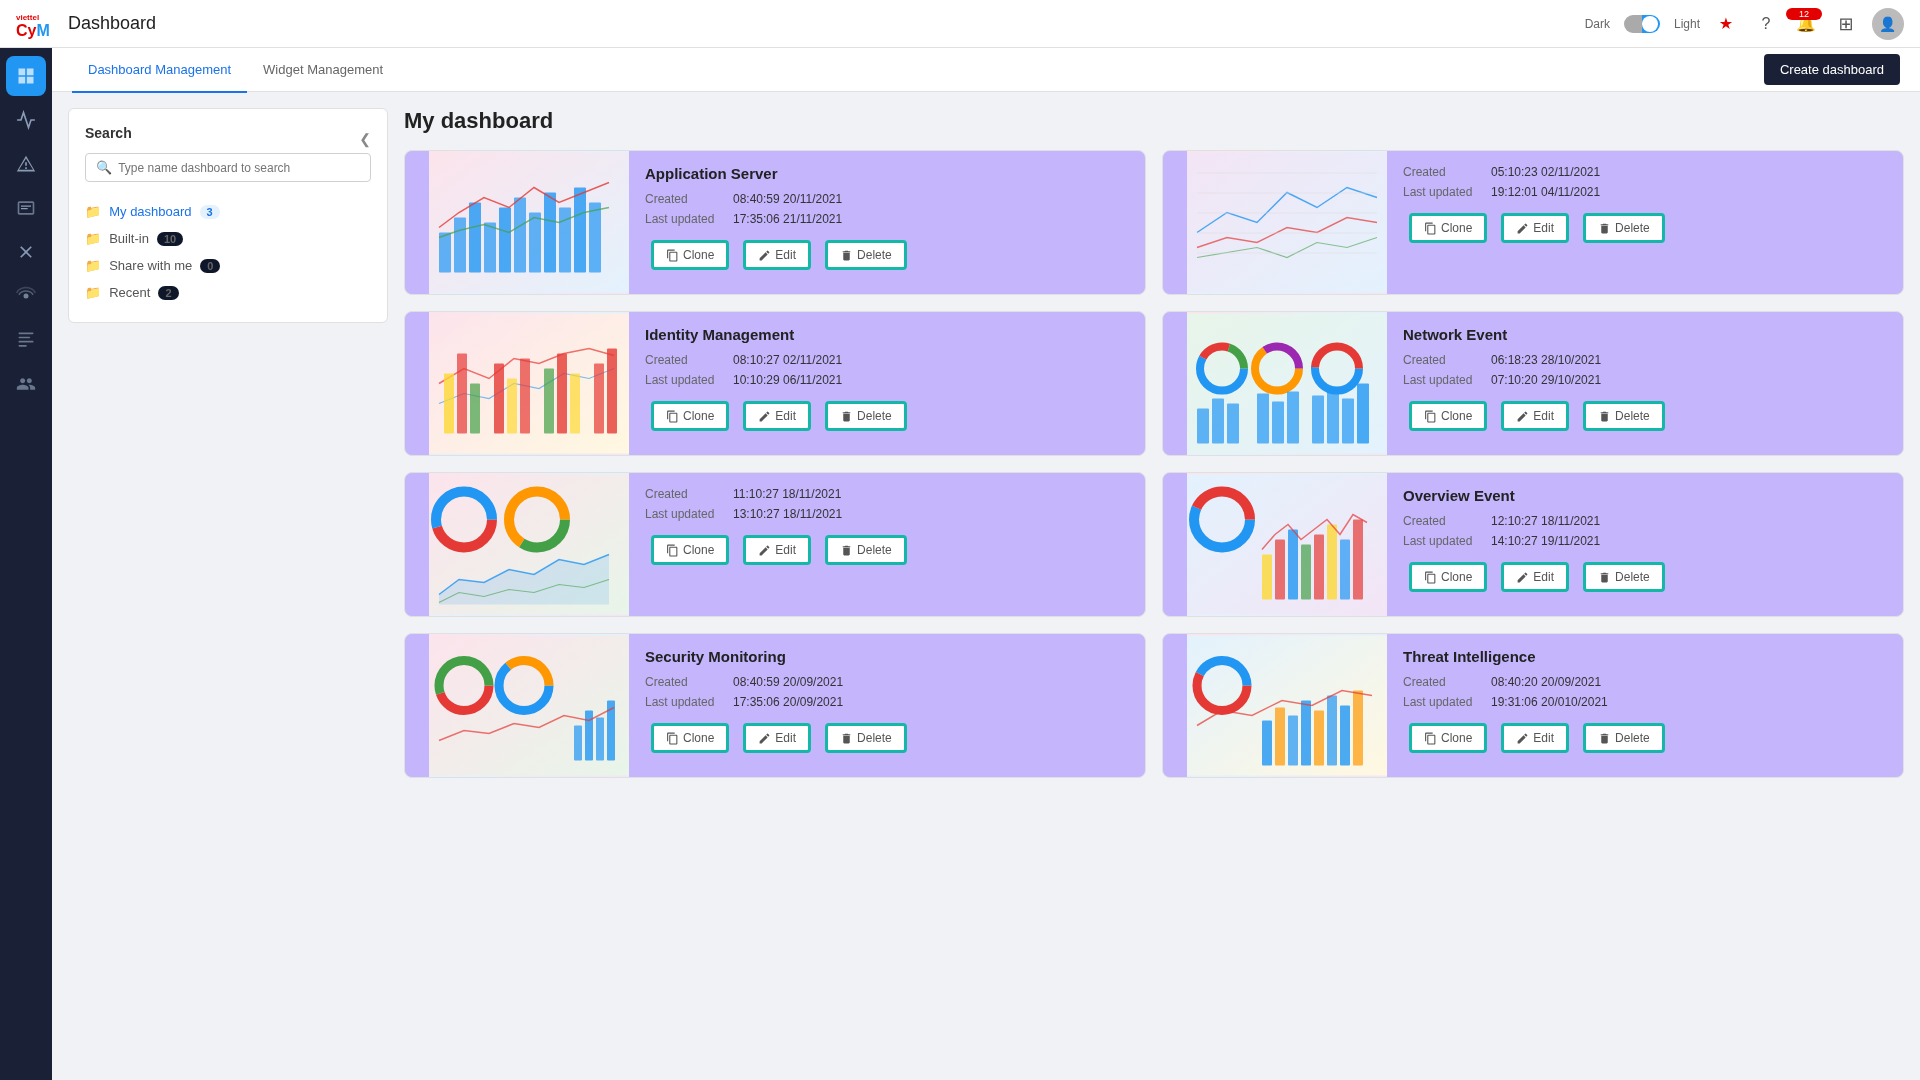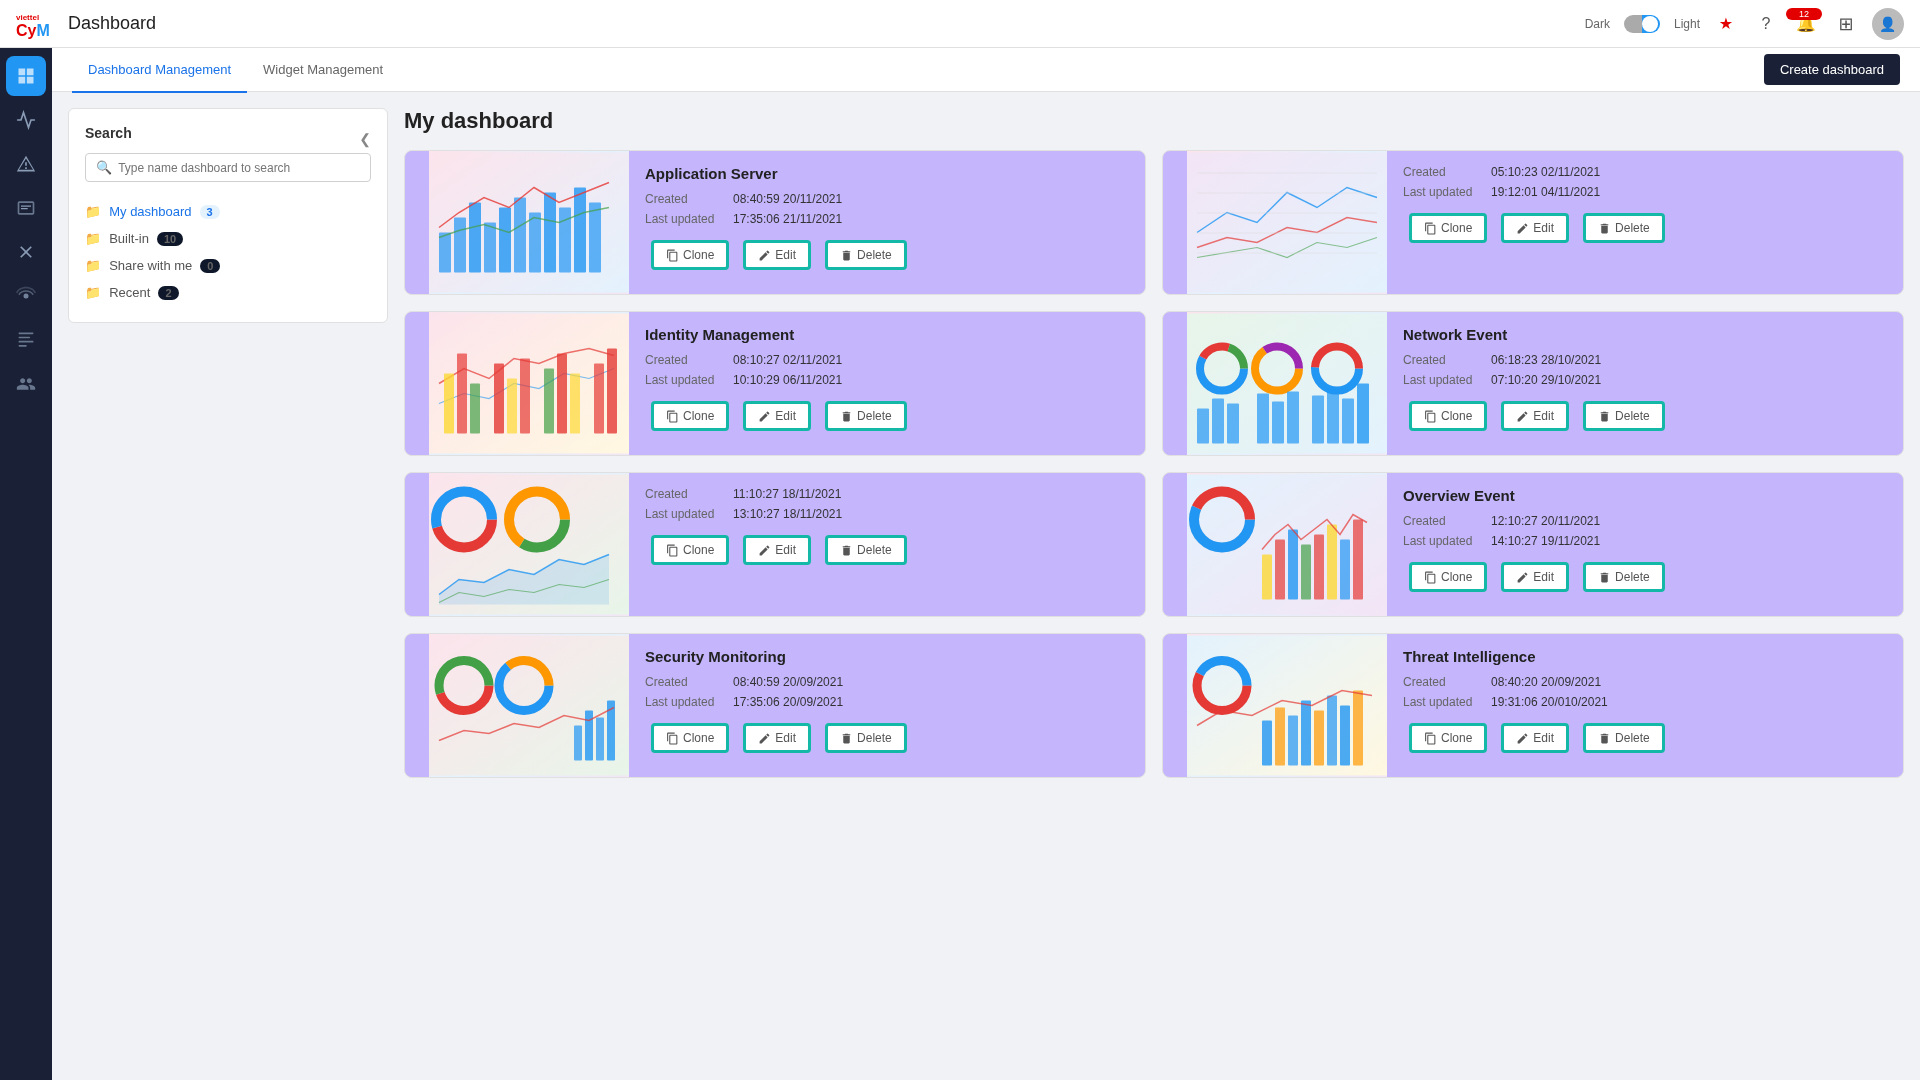--- a/index.html
+++ b/index.html
@@ -573,21 +573,21 @@
       <rect x="140" y="50" width="10" height="75" fill="#fdd835" opacity=".8" rx="1"></rect>
       <rect x="153" y="65" width="10" height="60" fill="#2196f3" opacity=".7" rx="1"></rect>
       <rect x="166" y="45" width="10" height="80" fill="#e53935" opacity=".7" rx="1"></rect>
       <polyline points="75,75 88,60 101,50 114,65 127,55 140,45 153,60 166,40 180,48" fill="none" stroke="#e53935" stroke-width="1.5" opacity=".7"></polyline>
     </svg>
     </div>
     <div class="card-info">
       <div class="card-title">Overview Event</div>
       <div class="card-meta">
         <span class="card-meta-label">Created</span>
-        <span class="card-meta-value">12:10:27 20/11/2021</span>
+        <span class="card-meta-value">12:10:27 18/11/2021</span>
       </div>
       <div class="card-meta">
         <span class="card-meta-label">Last updated</span>
         <span class="card-meta-value">14:10:27 19/11/2021</span>
       </div>
       <div class="card-actions">
         <button class="action-btn">
           <svg width="13" height="13" viewBox="0 0 24 24" fill="currentColor">
                     <path d="M16 1H4c-1.1 0-2 .9-2 2v14h2V3h12V1zm3 4H8c-1.1 0-2 .9-2 2v14c0 1.1.9 2 2 2h11c1.1 0 2-.9 2-2V7c0-1.1-.9-2-2-2zm0 16H8V7h11v14z"></path>
                   </svg>

